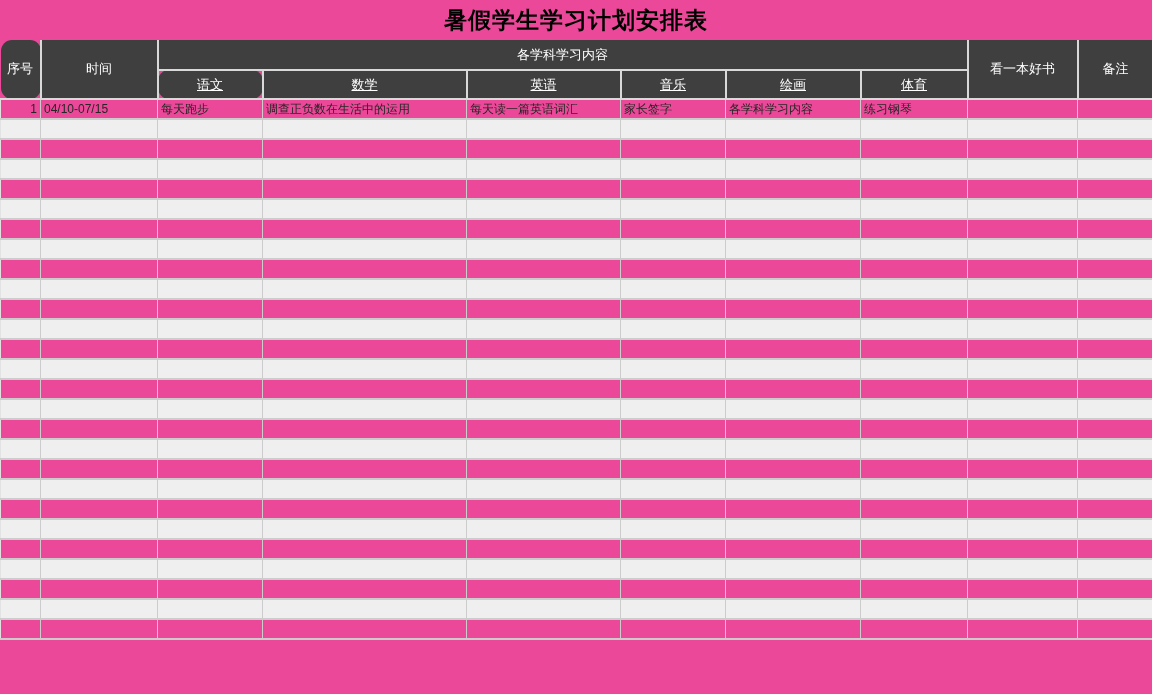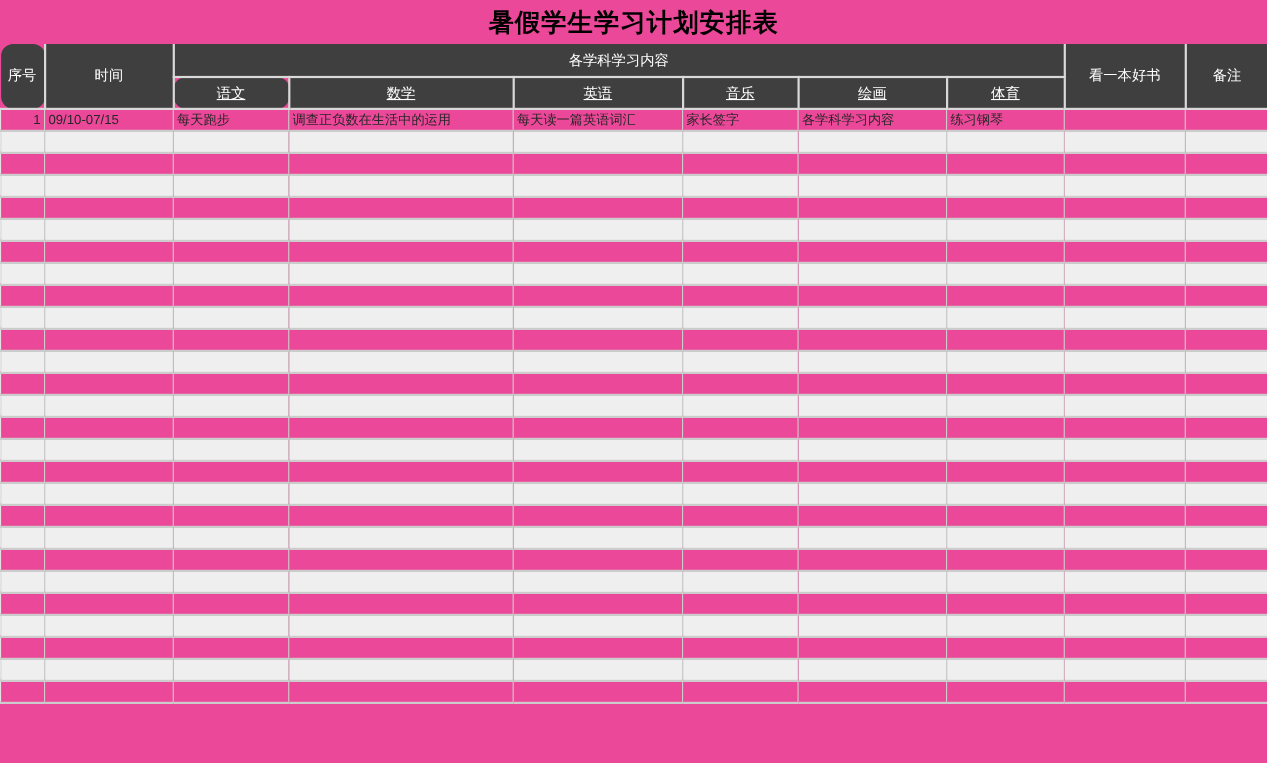--- a/index.html
+++ b/index.html
@@ -108,21 +108,21 @@
         <th>数学</th>
         <th>英语</th>
         <th>音乐</th>
         <th>绘画</th>
         <th>体育</th>
       </tr>
     </thead>
     <tbody>
       <tr>
         <td class="num">1</td>
-        <td>09/10-07/15</td>
+        <td>04/10-07/15</td>
         <td>每天跑步</td>
         <td>调查正负数在生活中的运用</td>
         <td>每天读一篇英语词汇</td>
         <td>家长签字</td>
         <td>各学科学习内容</td>
         <td>练习钢琴</td>
         <td></td>
         <td></td>
       </tr>
 

